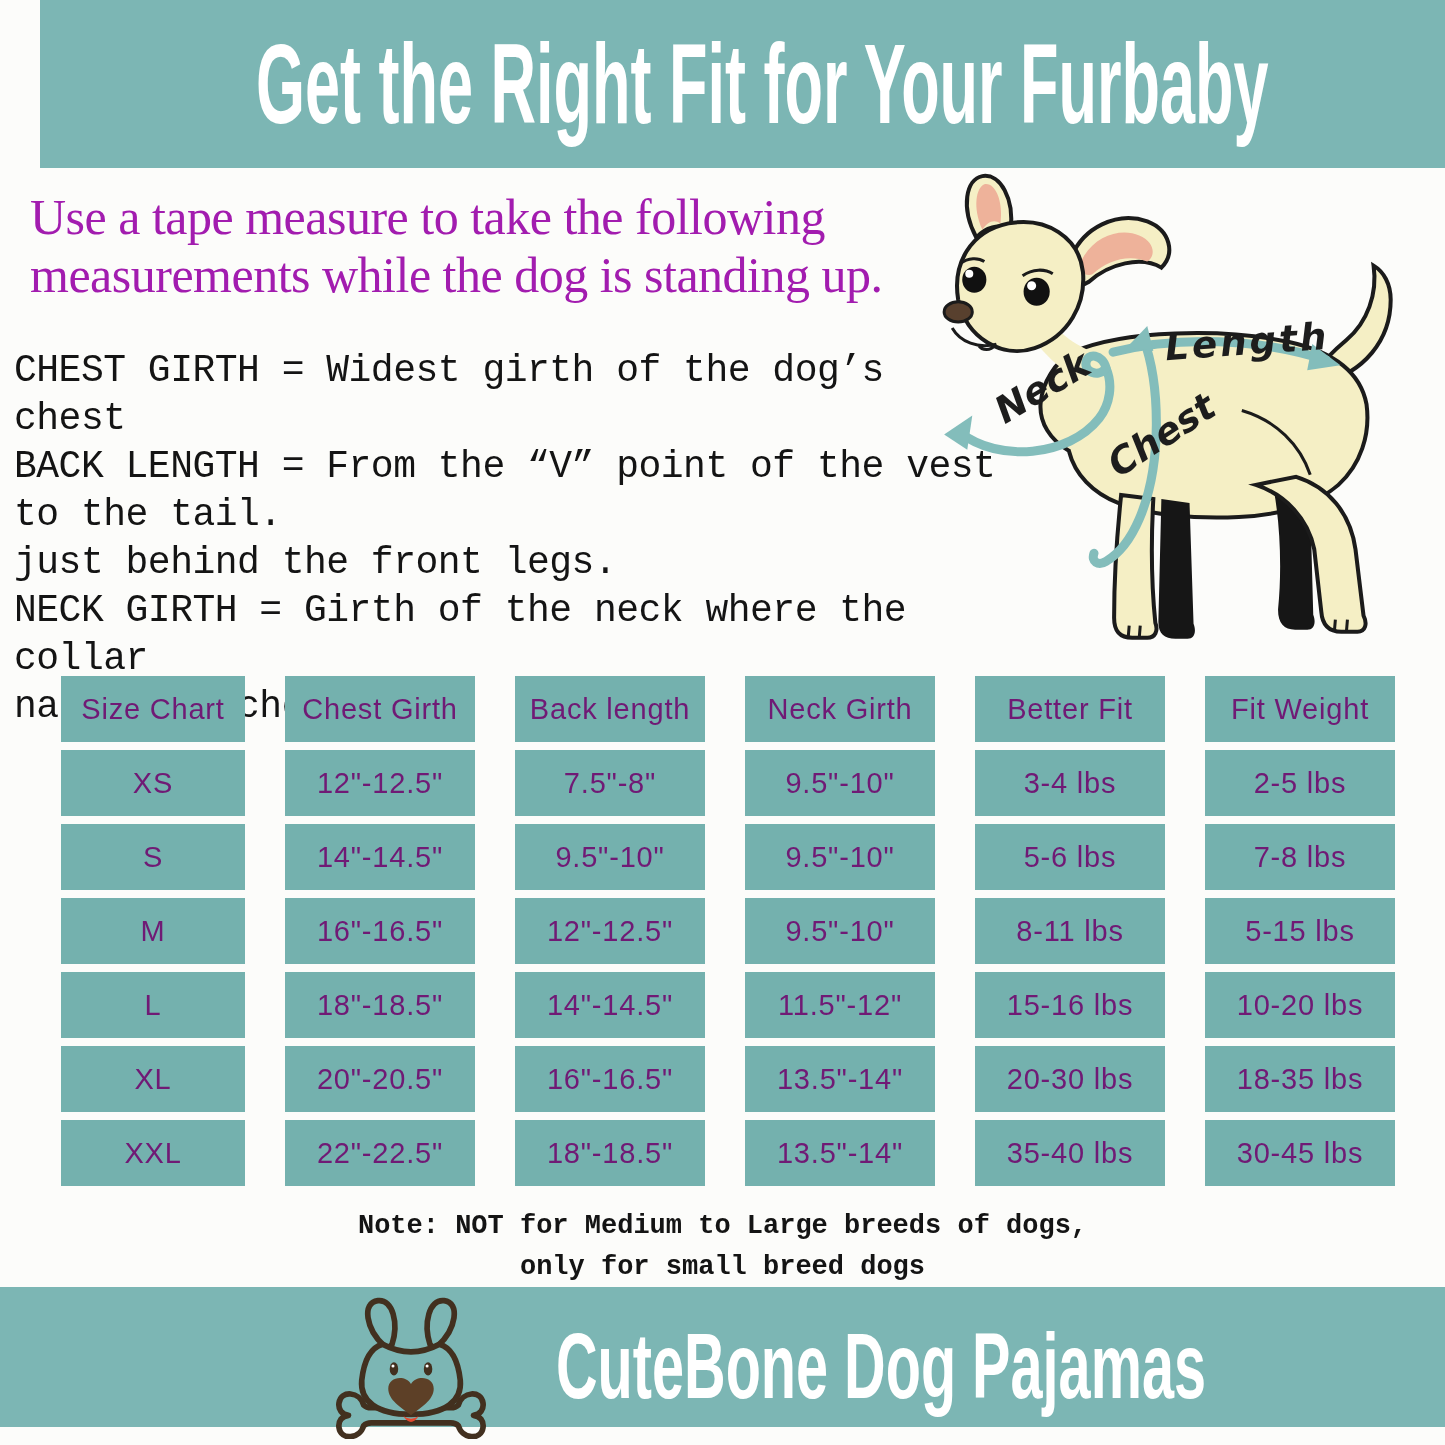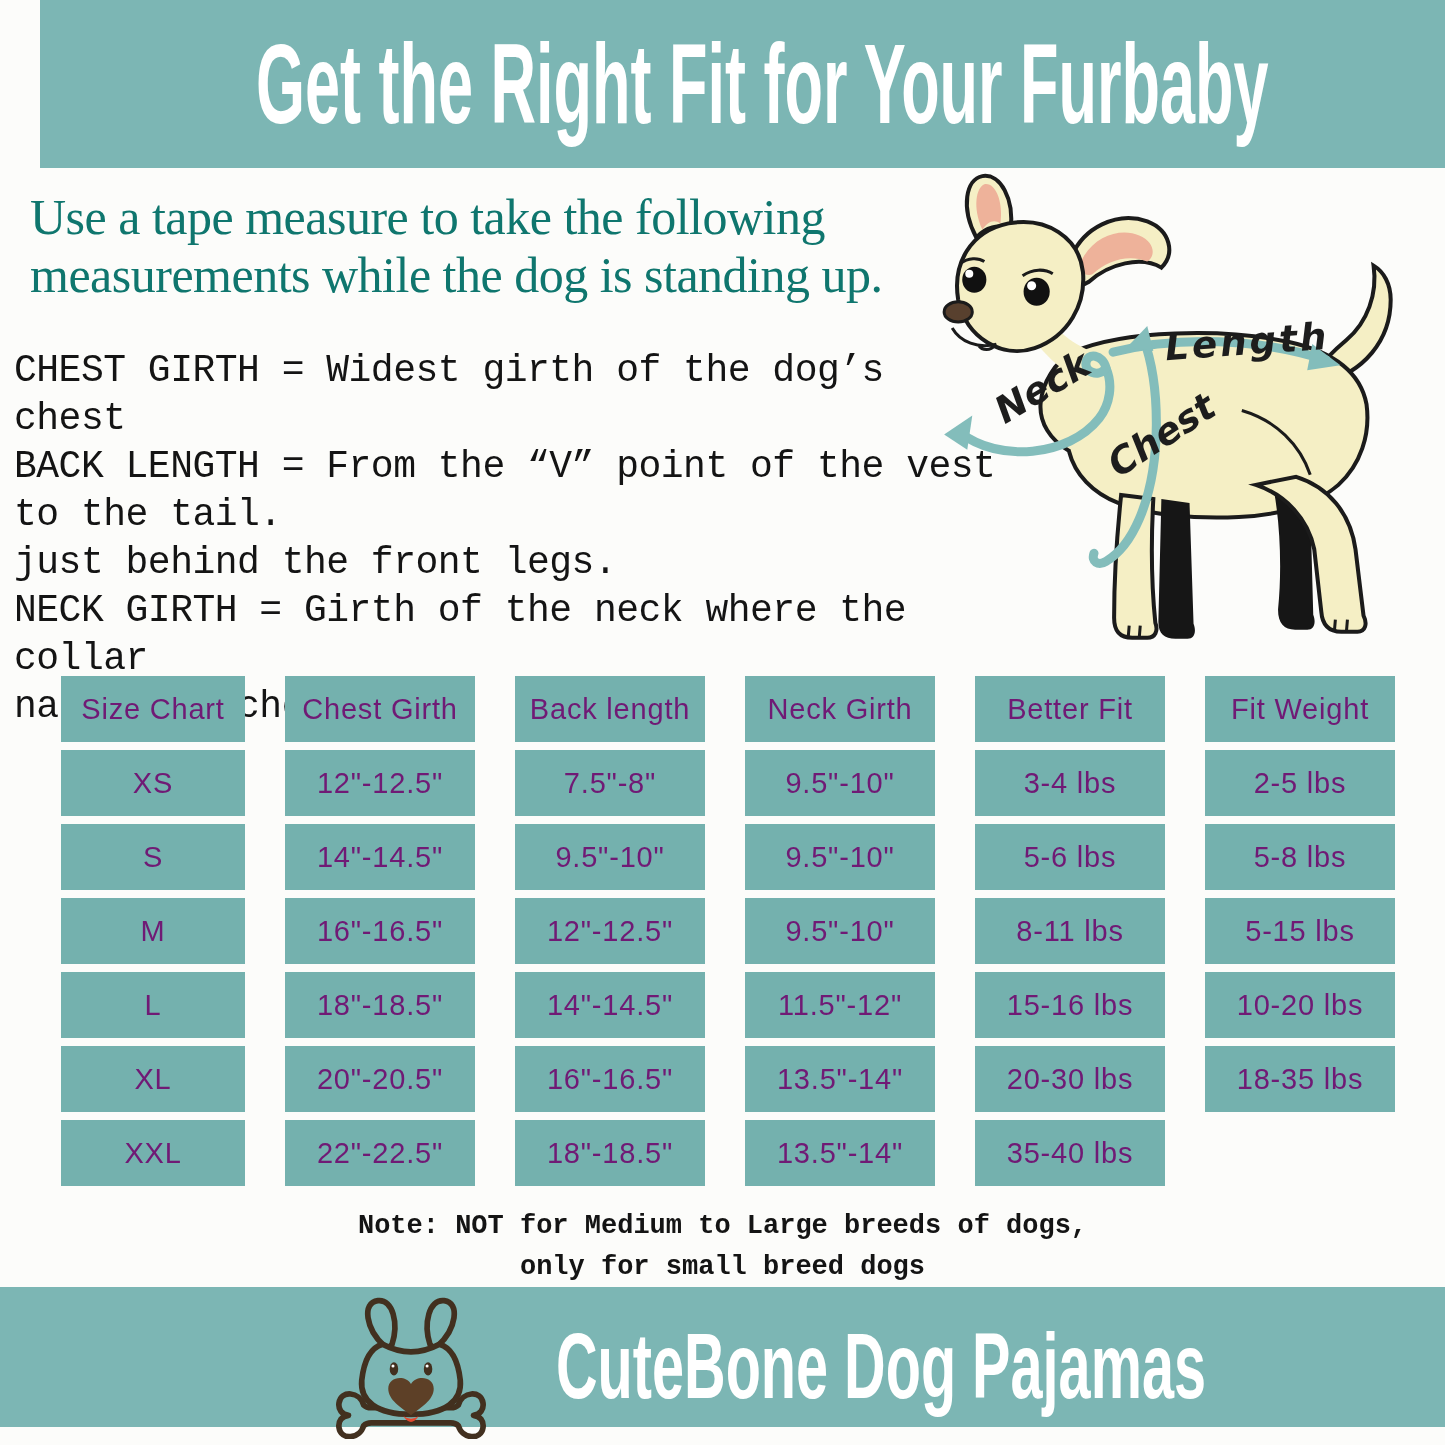--- a/index.html
+++ b/index.html
@@ -15,21 +15,21 @@
   }
   .top-banner .title {
     color:#ffffff; font-family:"Liberation Sans", sans-serif; font-weight:700;
     font-size:90px; white-space:nowrap; transform:scale(0.70,1.25);
     letter-spacing:0px;
   }
 
   
   .intro {
     position:absolute; left:30px; top:188px; width:920px;
-    font-size:50px; line-height:58px; color:#0f766e; letter-spacing:-0.5px;
+    font-size:50px; line-height:58px; color:#a21caf; letter-spacing:-0.5px;
   }
   .defs {
     position:absolute; left:14px; top:347px; width:990px;
     font-size:38px; line-height:48px; color:#141414; letter-spacing:-0.5px;font-family:Liberation Mono, monospace;
   }
 
   
   .dog-diagram { position:absolute; left:922px; top:170px; width:523px; height:495px; }
   .dlabel { font-family:"DejaVu Sans", sans-serif; font-weight:bold; font-style:italic;
             font-size:37px; fill:#1d1d1d; }
@@ -149,21 +149,21 @@
     <div class="cell">7.5"-8"</div>
     <div class="cell">9.5"-10"</div>
     <div class="cell">3-4 lbs</div>
     <div class="cell">2-5 lbs</div>
 
     <div class="cell">S</div>
     <div class="cell">14"-14.5"</div>
     <div class="cell">9.5"-10"</div>
     <div class="cell">9.5"-10"</div>
     <div class="cell">5-6 lbs</div>
-    <div class="cell">5-8 lbs</div>
+    <div class="cell">7-8 lbs</div>
 
     <div class="cell">M</div>
     <div class="cell">16"-16.5"</div>
     <div class="cell">12"-12.5"</div>
     <div class="cell">9.5"-10"</div>
     <div class="cell">8-11 lbs</div>
     <div class="cell">5-15 lbs</div>
 
     <div class="cell">L</div>
     <div class="cell">18"-18.5"</div>
@@ -177,20 +177,21 @@
     <div class="cell">16"-16.5"</div>
     <div class="cell">13.5"-14"</div>
     <div class="cell">20-30 lbs</div>
     <div class="cell">18-35 lbs</div>
 
     <div class="cell">XXL</div>
     <div class="cell">22"-22.5"</div>
     <div class="cell">18"-18.5"</div>
     <div class="cell">13.5"-14"</div>
     <div class="cell">35-40 lbs</div>
+    <div class="cell">30-45 lbs</div>
   </div>
 
   <div class="note">
     <div>Note: NOT for Medium to Large breeds of dogs,</div>
     <div>only for small breed dogs</div>
   </div>
 
   <div class="footer-banner">
     <svg class="logo" viewBox="0 0 180 152">
 

